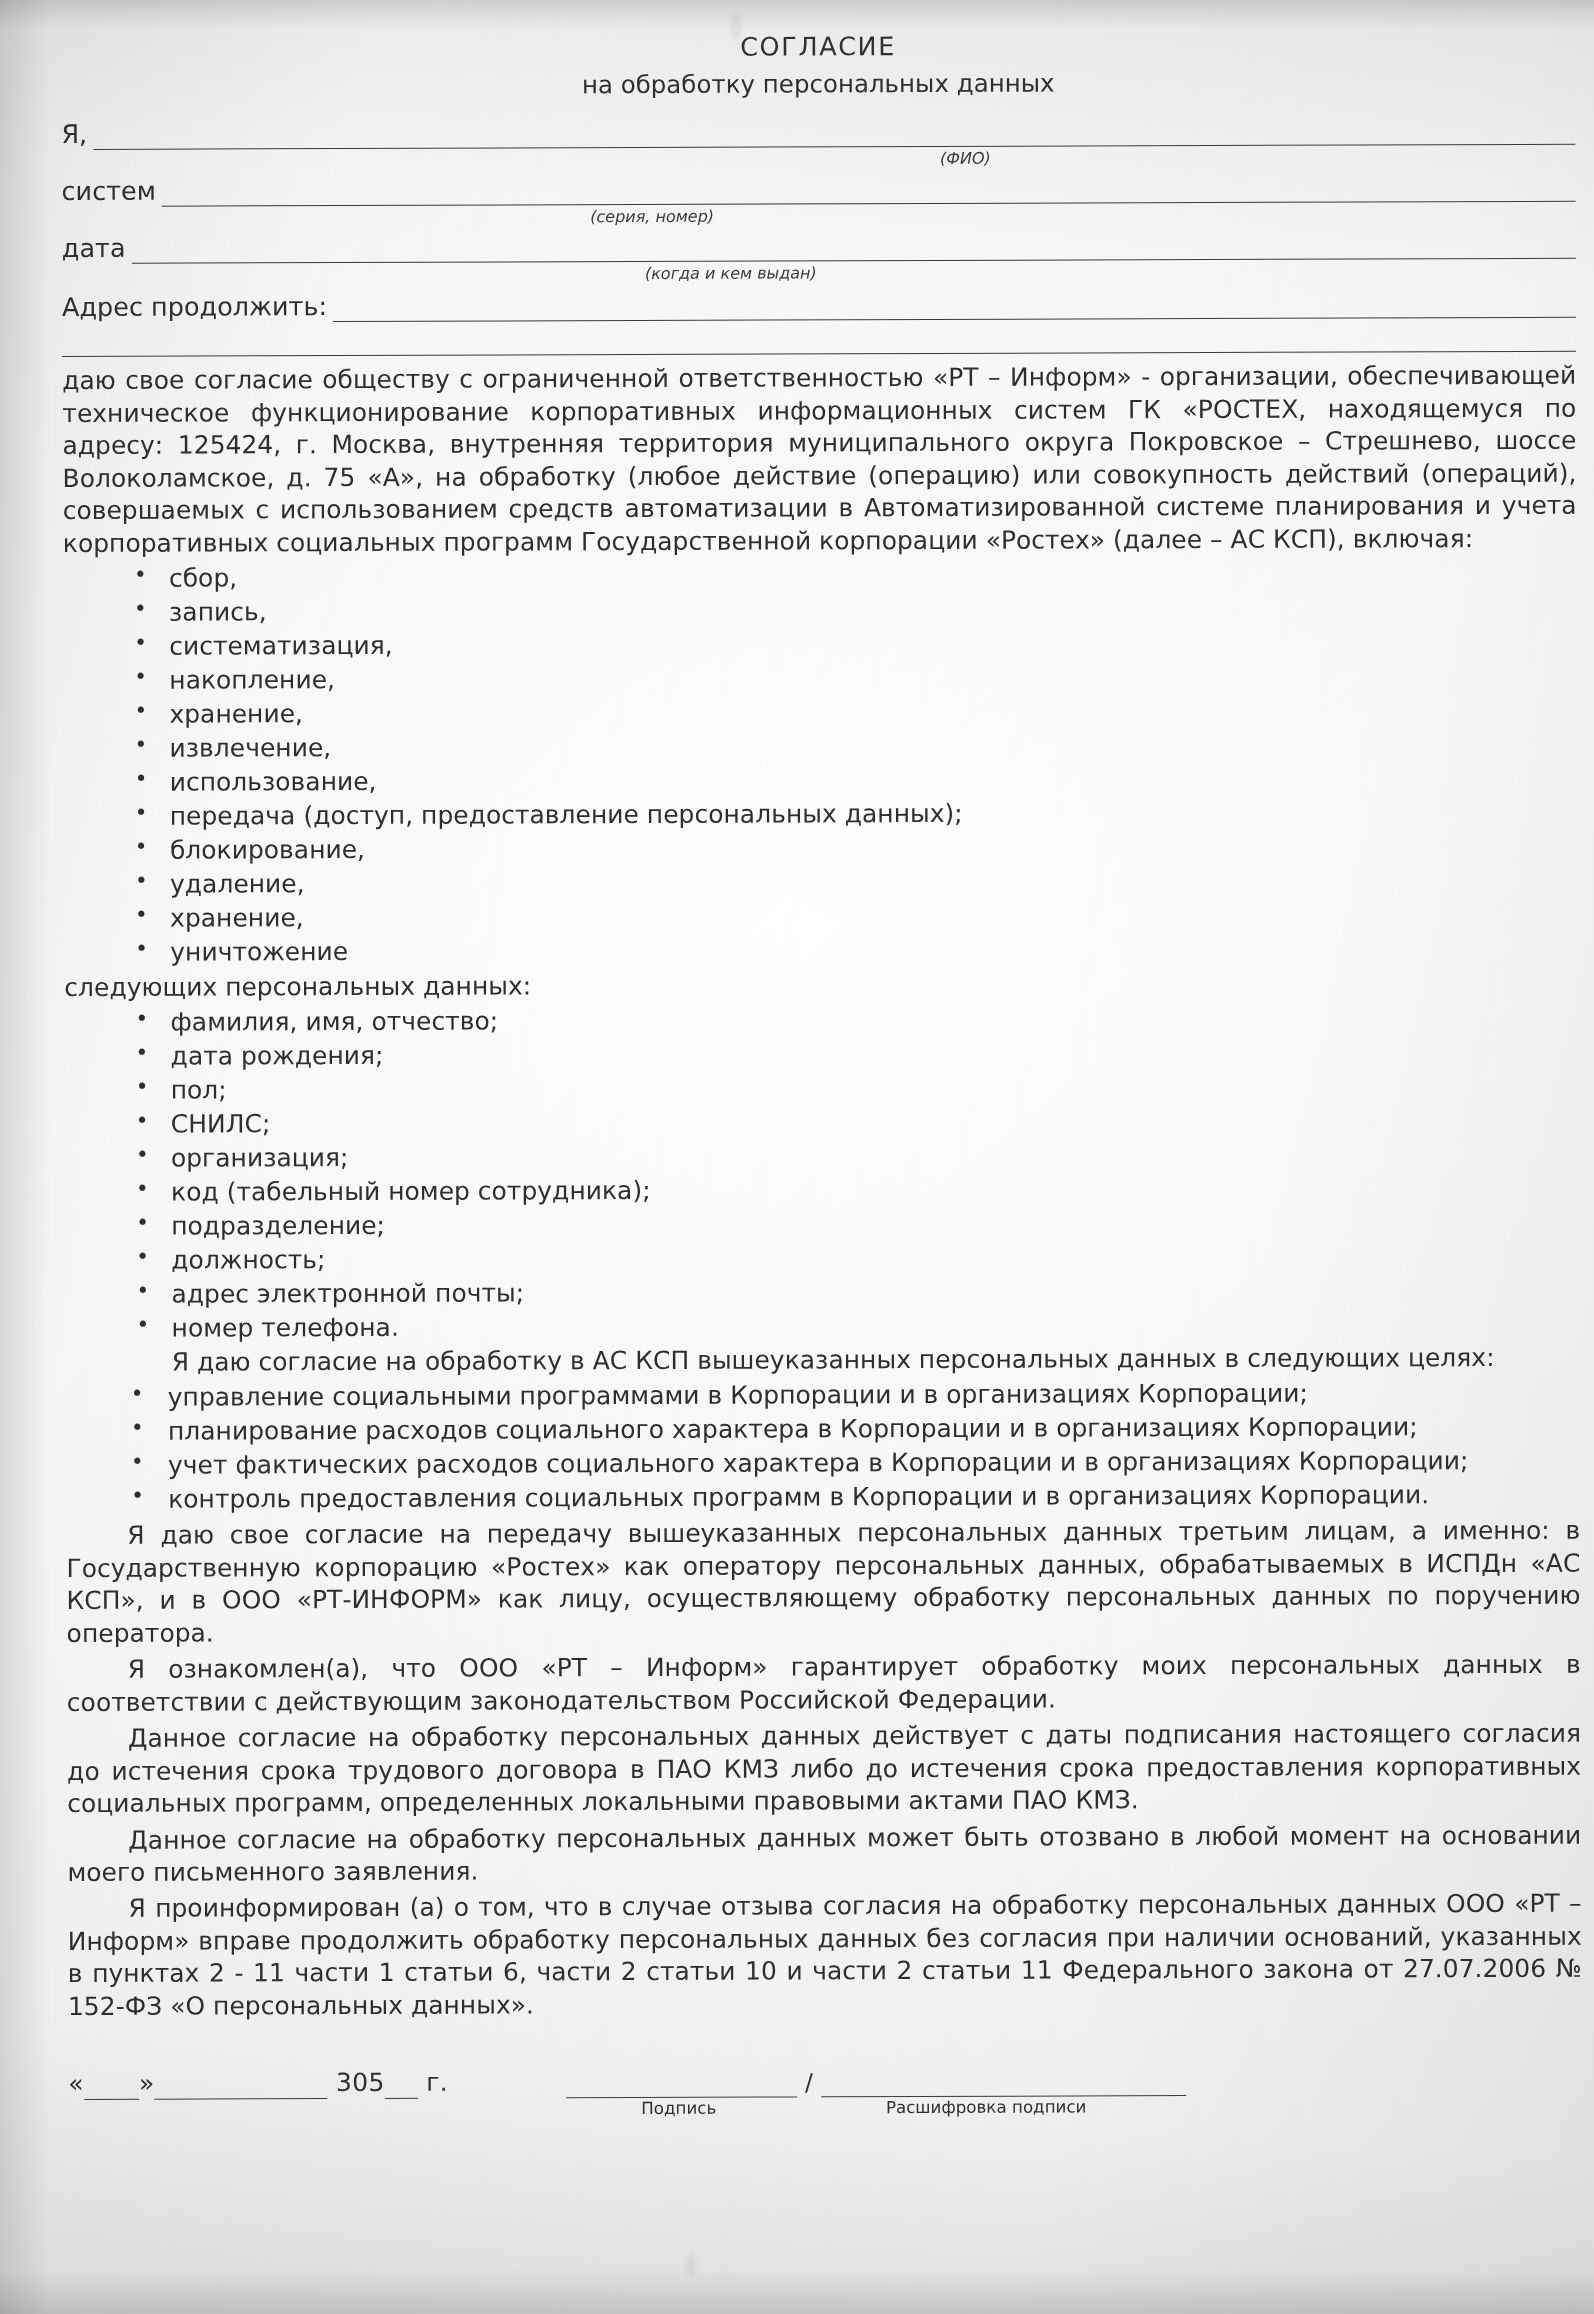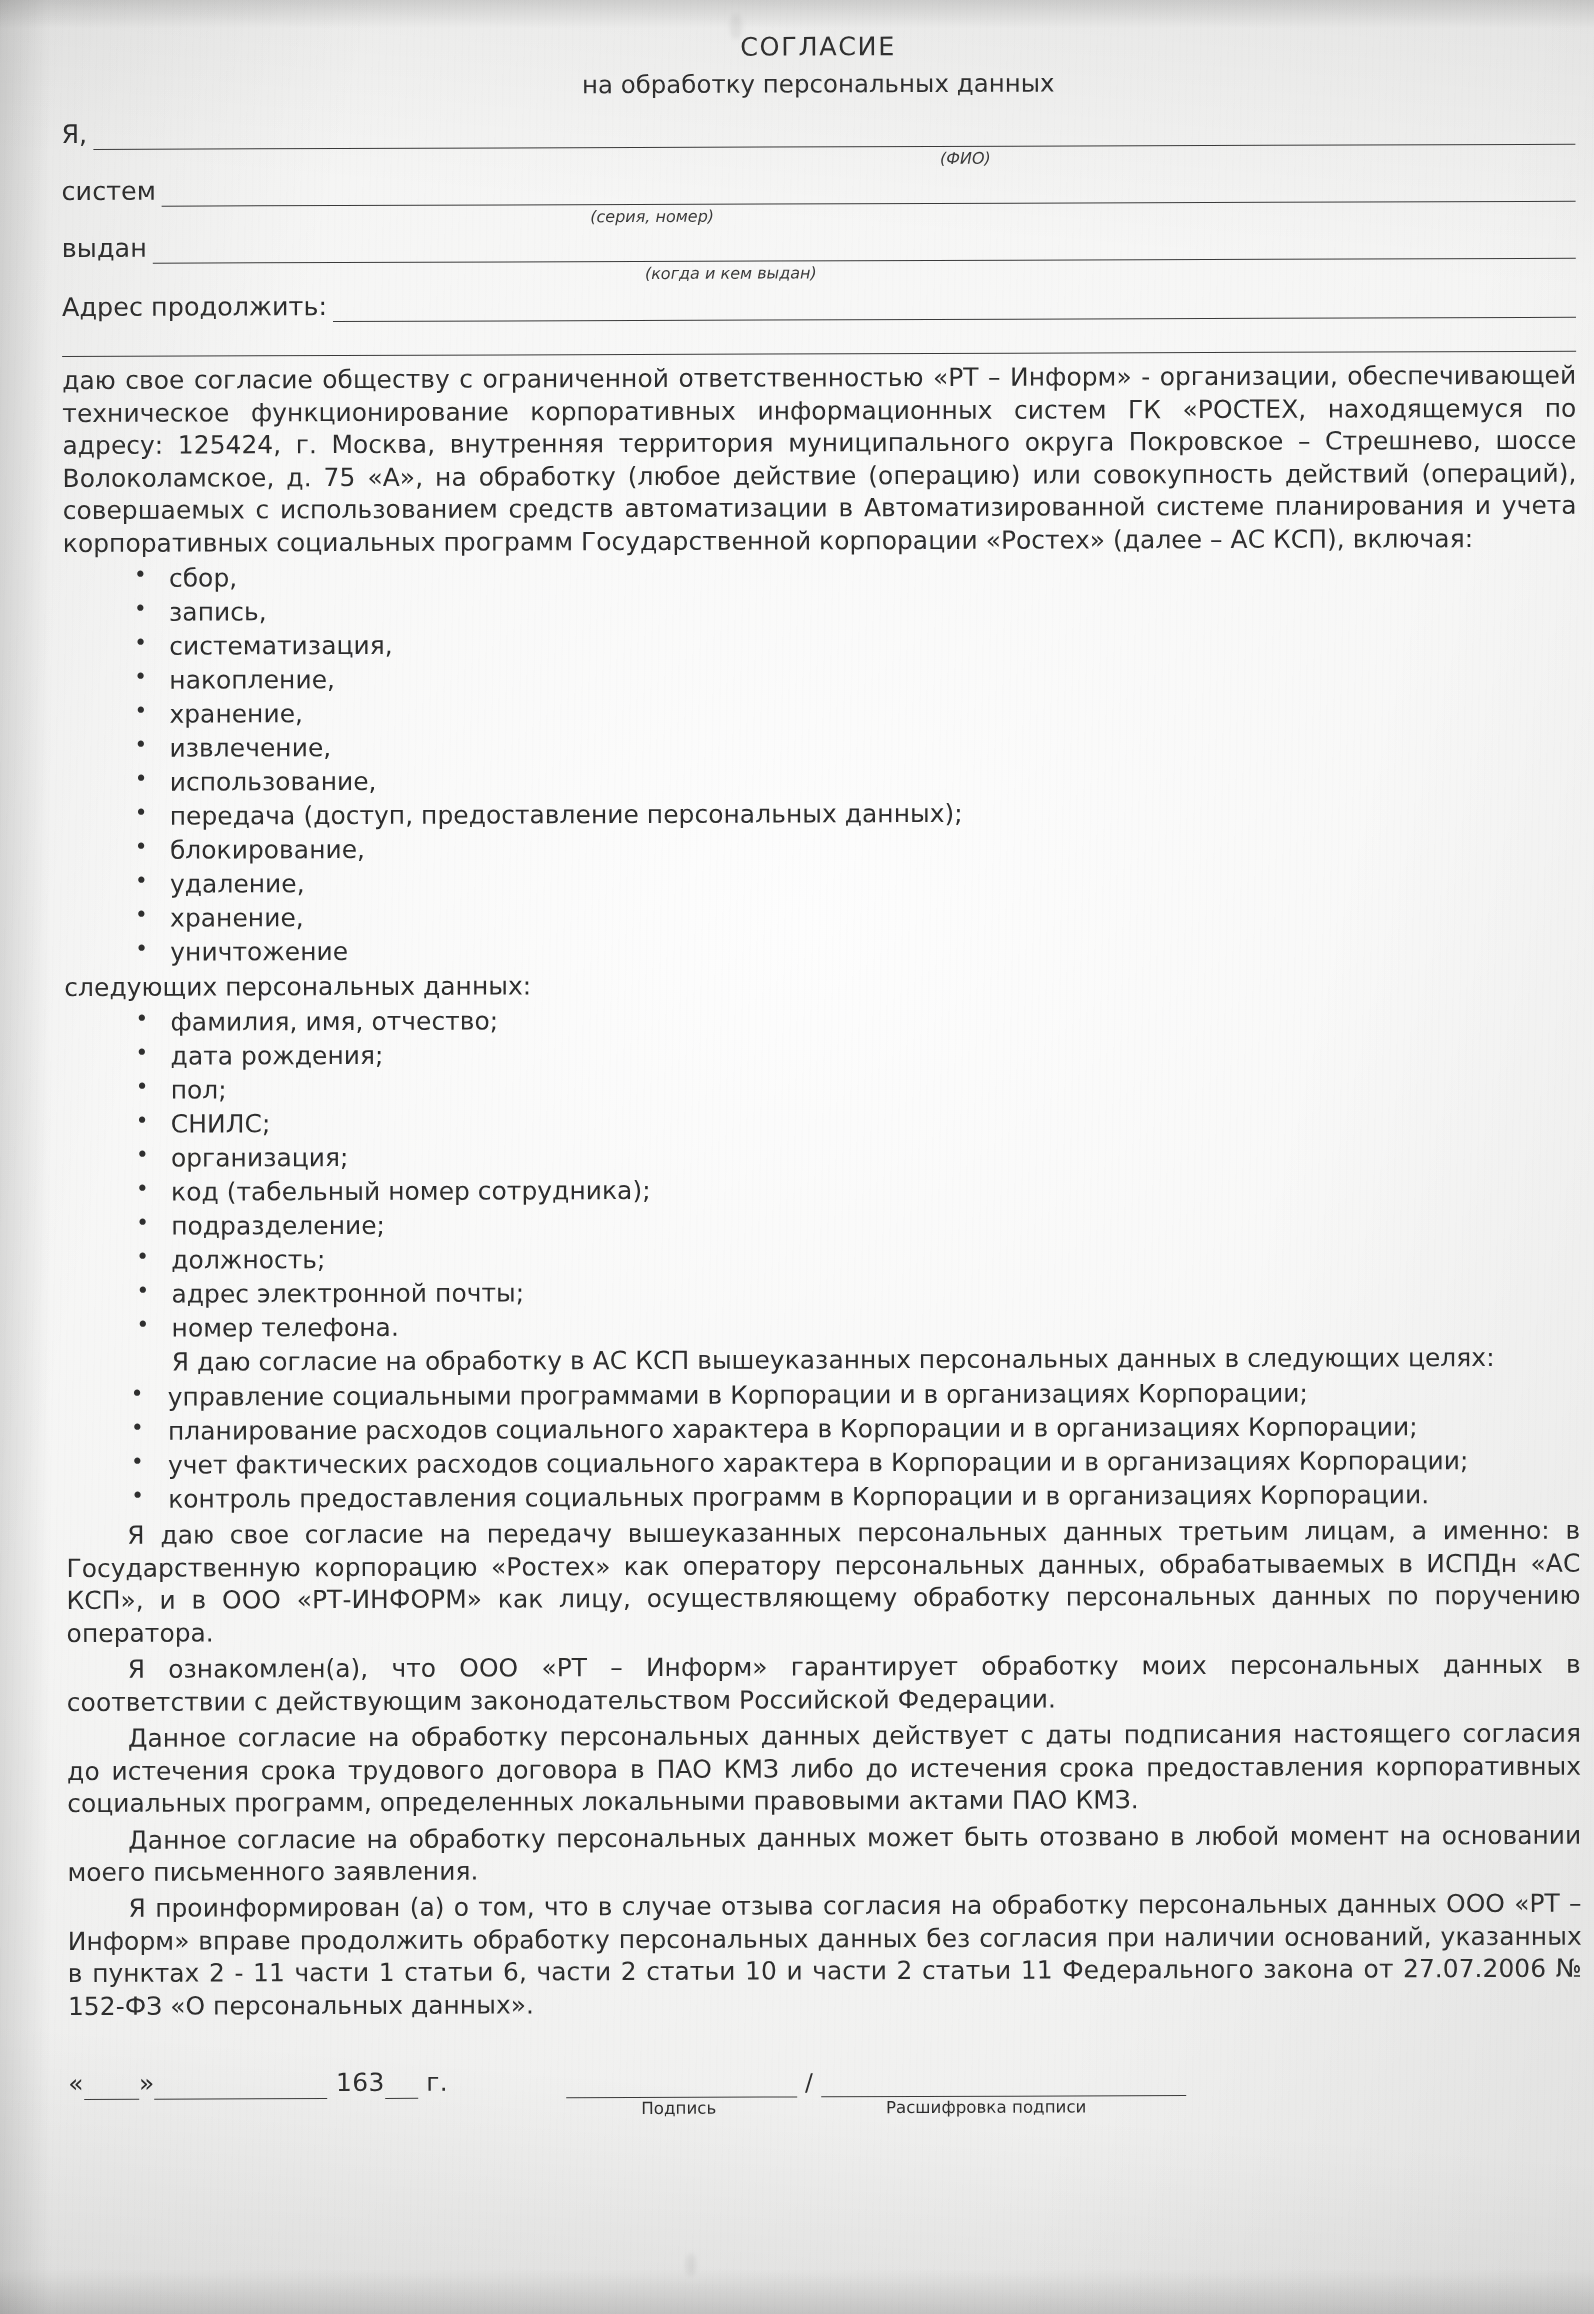--- a/index.html
+++ b/index.html
@@ -229,21 +229,21 @@
     </div>
     <div class="hint hint-fio">(ФИО)</div>
 
     <div class="fill-row" style="margin-top:2px;">
       <span class="fill-label">систем</span>
       <span class="fill-line"></span>
     </div>
     <div class="hint hint-pass">(серия, номер)</div>
 
     <div class="fill-row" style="margin-top:2px;">
-      <span class="fill-label">выдан</span>
+      <span class="fill-label">дата</span>
       <span class="fill-line"></span>
     </div>
     <div class="hint hint-issued">(когда и кем выдан)</div>
 
     <div class="fill-row" style="margin-top:3.9px;">
       <span class="fill-label">Адрес продолжить:</span>
       <span class="fill-line"></span>
     </div>
     <div class="full-line"></div>
 
@@ -290,21 +290,21 @@
 
     <p class="indent-par">Я даю свое согласие на передачу вышеуказанных персональных данных третьим лицам, а именно: в Государственную корпорацию «Ростех» как оператору персональных данных, обрабатываемых в ИСПДн «АС КСП», и в ООО «РТ-ИНФОРМ» как лицу, осуществляющему обработку персональных данных по поручению оператора.</p>
     <p class="indent-par">Я ознакомлен(а), что ООО «РТ – Информ» гарантирует обработку моих персональных данных в соответствии с действующим законодательством Российской Федерации.</p>
     <p class="indent-par">Данное согласие на обработку персональных данных действует с даты подписания настоящего согласия до истечения срока трудового договора в ПАО КМЗ либо до истечения срока предоставления корпоративных социальных программ, определенных локальными правовыми актами ПАО КМЗ.</p>
     <p class="indent-par">Данное согласие на обработку персональных данных может быть отозвано в любой момент на основании моего письменного заявления.</p>
     <p class="indent-par">Я проинформирован (а) о том, что в случае отзыва согласия на обработку персональных  данных ООО «РТ – Информ» вправе продолжить обработку персональных данных без согласия при наличии оснований, указанных в пунктах 2 - 11 части 1 статьи 6, части 2 статьи 10 и части 2 статьи 11 Федерального закона от 27.07.2006 № 152-ФЗ «О персональных данных».</p>
 
     <div class="sign-row">
       <div class="date-block">
         <span>«</span><span class="date-u u-short"></span><span>»</span><span class="date-u u-mid"></span>
-        <span>163</span><span class="date-u u-tiny"></span>
+        <span>305</span><span class="date-u u-tiny"></span>
         <span>г.</span>
       </div>
       <div class="sign-fields">
         <span class="sign-line-a"></span>
         <span class="sign-slash">/</span>
         <span class="sign-line-b"></span>
       </div>
     </div>
     <div class="sign-hints" style="margin-left:495px;">
       <span class="sign-hint-a">Подпись</span>

